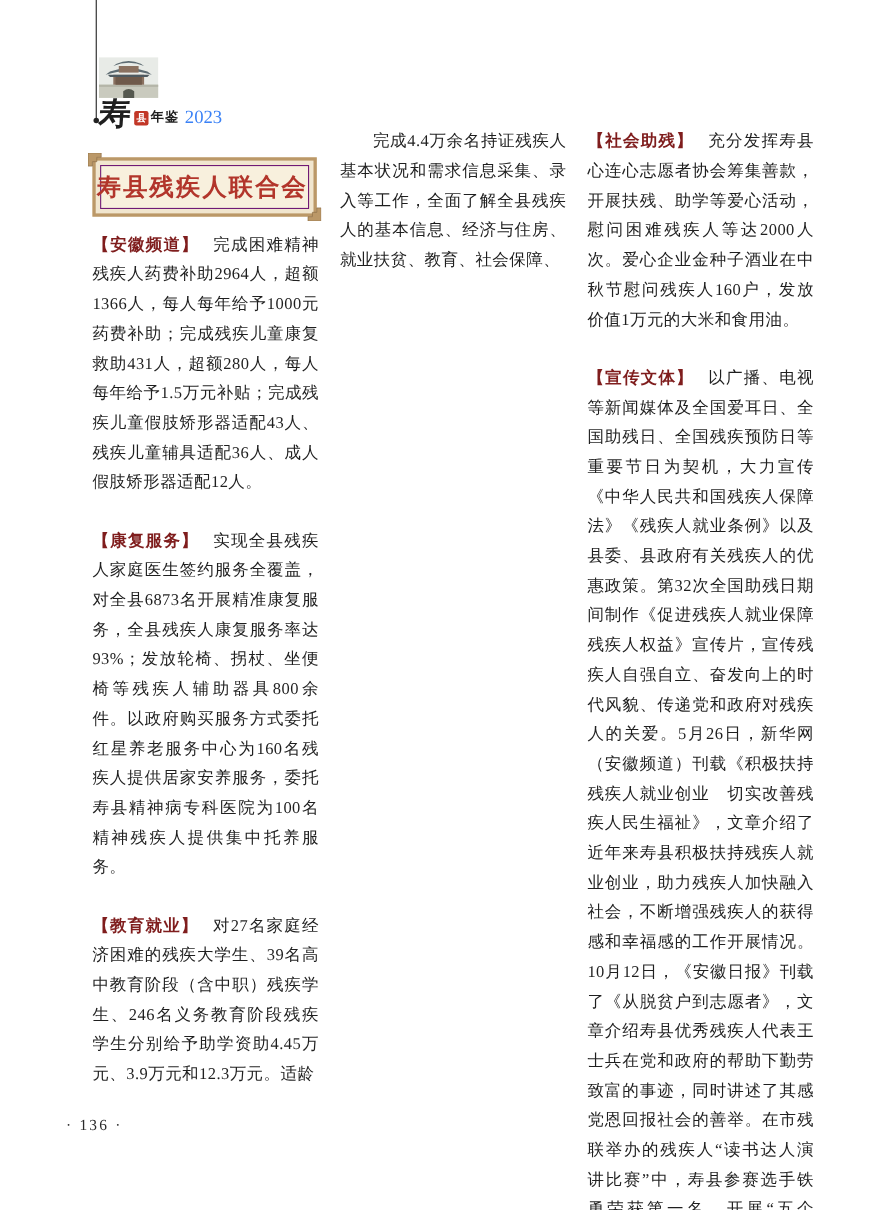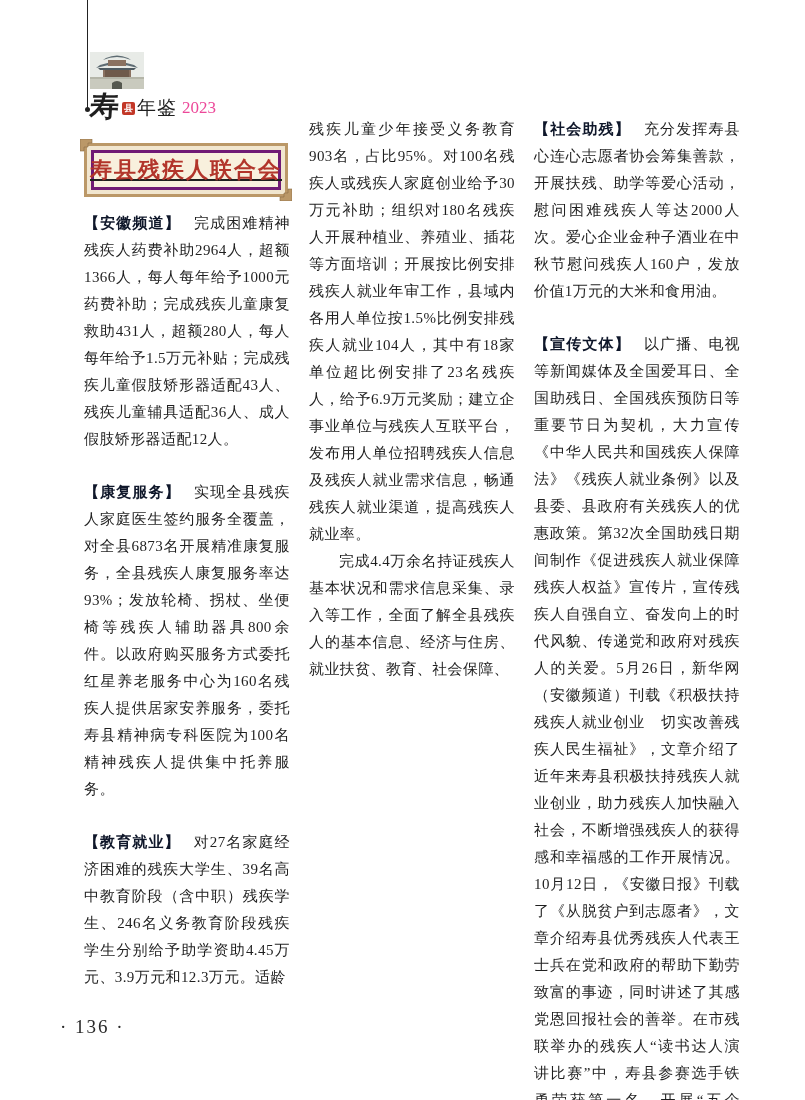--- a/index.html
+++ b/index.html
@@ -38,37 +38,37 @@
     font-family: "Liberation Serif", serif;
     transform: skewX(-4deg);
   }
   .logo-seal {
     width: 13px; height: 13px; margin: 6px 2px 0 3px;
     background: #c23727; color: #ffffff;
     font-size: 9px; line-height: 13px; text-align: center;
     border-radius: 2px; font-weight: bold;
     display: inline-block;
   }
-  .logo-nianjian { font-size: 19px; font-weight: normal; margin-top: 5px; letter-spacing: 1px; }
-  .logo-year { font-size: 17px; color: #ec4899; margin: 5px 0 0 5px; }
+  .logo-nianjian { font-size: 12px; font-weight: bold; margin-top: 5px; letter-spacing: 1px; }
+  .logo-year { font-size: 17px; color: #3b82f6; margin: 5px 0 0 5px; }
 
   
   .titlebox {
     position: absolute;
     left: 84px; top: 143px;
     width: 204px; height: 54px;
     box-sizing: border-box;
     background: #f1e6cf;
     border: 3px solid #bb9868;
   }
   .titlebox-inner {
     position: absolute; inset: 4px;
-    border: 3px solid #701a75;
+    border: 1px solid #701a75;
     background: #f8f0dd;
-    display: flex; align-items: center; justify-content: center; text-decoration: underline;
+    display: flex; align-items: center; justify-content: flex-end;
   }
   .title-text {
     color: #b2352b;
     font-size: 22px;
     font-weight: bold;
     letter-spacing: 2px;
     white-space: nowrap;
   }
   .corner { position: absolute; }
   .corner-tl { left: -7px; top: -7px; }
@@ -84,30 +84,30 @@
     letter-spacing: 0.4px;
   }
   .col1 { left: 84px;  top: 210px; height: 805px; }
   .col2 { left: 309px; top: 116px; height: 905px; }
   .col3 { left: 534px; top: 116px; height: 905px; }
   .para { margin: 0; }
   .para + .para { margin-top: 26px; }
   .para.noskip { margin-top: 0; }
   .para.indent { text-indent: 2em; }
   .sec-head {
-    color: #0f172a;
+    color: #7f1d1d;
     font-weight: bold;
     margin-right: 13px;
   }
 
   
   .pageno {
     position: absolute;
     left: 60px; top: 1016px;
-    font-size: 19px;
+    font-size: 14px;
     letter-spacing: 2px;
     color: #2a2a2a;
   }
 </style>
 </head>
 <body>
 
 <div class="page">
 
   <div class="margin-rule"></div>
@@ -145,21 +145,20 @@
     </div>
   </div>
 
   <div class="col col1">
     <p class="para"><span class="sec-head">【安徽频道】</span><span>完成困难精神残疾人药费补助2964人，超额1366人，每人每年给予1000元药费补助；完成残疾儿童康复救助431人，超额280人，每人每年给予1.5万元补贴；完成残疾儿童假肢矫形器适配43人、残疾儿童辅具适配36人、成人假肢矫形器适配12人。</span></p>
     <p class="para"><span class="sec-head">【康复服务】</span><span>实现全县残疾人家庭医生签约服务全覆盖，对全县6873名开展精准康复服务，全县残疾人康复服务率达93%；发放轮椅、拐杖、坐便椅等残疾人辅助器具800余件。以政府购买服务方式委托红星养老服务中心为160名残疾人提供居家安养服务，委托寿县精神病专科医院为100名精神残疾人提供集中托养服务。</span></p>
     <p class="para"><span class="sec-head">【教育就业】</span><span>对27名家庭经济困难的残疾大学生、39名高中教育阶段（含中职）残疾学生、246名义务教育阶段残疾学生分别给予助学资助4.45万元、3.9万元和12.3万元。适龄</span></p>
   </div>
 
   <div class="col col2">
-    <p class="para"><span>残疾儿童少年接受义务教育903名，占比95%。对100名残疾人或残疾人家庭创业给予30万元补助；组织对180名残疾人开展种植业、养殖业、插花等方面培训；开展按比例安排残疾人就业年审工作，县域内各用人单位按1.5%比例安排残疾人就业104人，其中有18家单位超比例安排了23名残疾人，给予6.9万元奖励；建立企事业单位与残疾人互联平台，发布用人单位招聘残疾人信息及残疾人就业需求信息，畅通残疾人就业渠道，提高残疾人就业率。</span></p>
     <p class="para indent noskip"><span>完成4.4万余名持证残疾人基本状况和需求信息采集、录入等工作，全面了解全县残疾人的基本信息、经济与住房、就业扶贫、教育、社会保障、</span></p>
   </div>
 
   <div class="col col3">
     <p class="para"><span class="sec-head">【社会助残】</span><span>充分发挥寿县心连心志愿者协会筹集善款，开展扶残、助学等爱心活动，慰问困难残疾人等达2000人次。爱心企业金种子酒业在中秋节慰问残疾人160户，发放价值1万元的大米和食用油。</span></p>
     <p class="para"><span class="sec-head">【宣传文体】</span><span>以广播、电视等新闻媒体及全国爱耳日、全国助残日、全国残疾预防日等重要节日为契机，大力宣传《中华人民共和国残疾人保障法》《残疾人就业条例》以及县委、县政府有关残疾人的优惠政策。第32次全国助残日期间制作《促进残疾人就业保障残疾人权益》宣传片，宣传残疾人自强自立、奋发向上的时代风貌、传递党和政府对残疾人的关爱。5月26日，新华网（安徽频道）刊载《积极扶持残疾人就业创业　切实改善残疾人民生福祉》，文章介绍了近年来寿县积极扶持残疾人就业创业，助力残疾人加快融入社会，不断增强残疾人的获得感和幸福感的工作开展情况。10月12日，《安徽日报》刊载了《从脱贫户到志愿者》，文章介绍寿县优秀残疾人代表王士兵在党和政府的帮助下勤劳致富的事迹，同时讲述了其感党恩回报社会的善举。在市残联举办的残疾人“读书达人演讲比赛”中，寿县参赛选手铁勇荣获第一名。开展“五个一”文化进家庭进社区活动，组织残</span></p>
   </div>
 
   <div class="pageno">· 136 ·</div>
 

